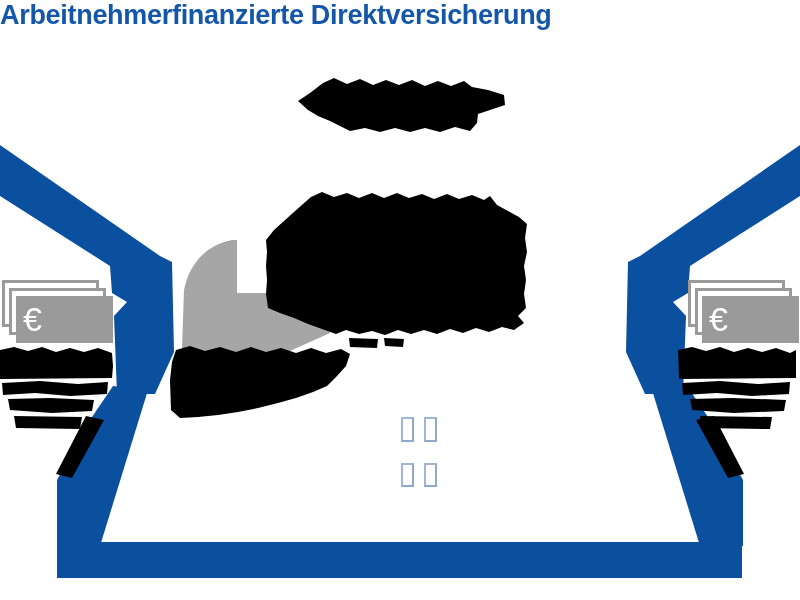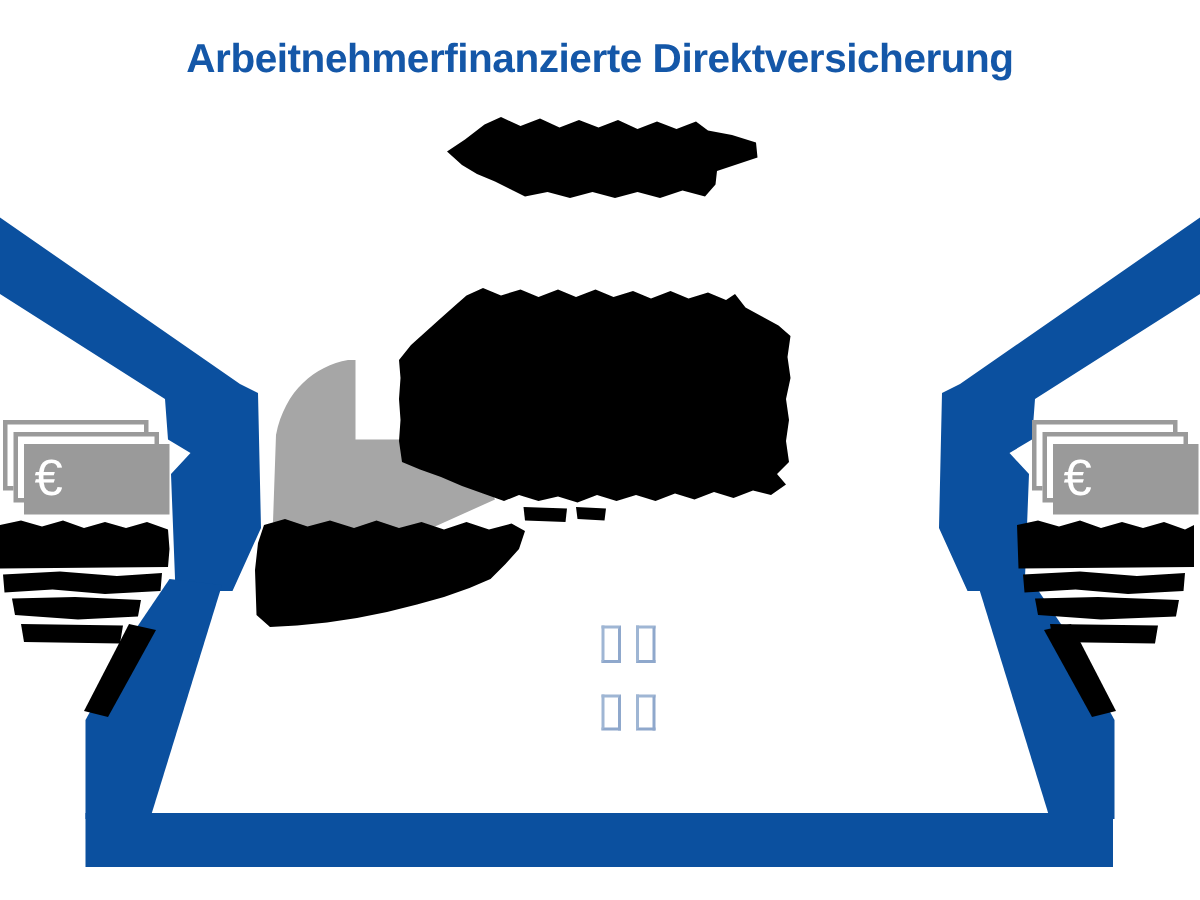--- a/index.html
+++ b/index.html
@@ -1,21 +1,21 @@
 <!DOCTYPE html>
 <html style="--title-blue: #1457a8; --primary-blue: #0b509f; --note-gray: #9a9a9a; --arrow-gray: #a6a6a6; --blob-black: #000000; --rect-border: #9fb6d4;"><head>
 <meta charset="utf-8">
 <style>
   html,body{margin:0;padding:0;background:#ffffff;}
   .stage{
     position:relative;width:800px;height:600px;overflow:hidden;background:#ffffff;
     font-family:"Liberation Sans","DejaVu Sans",sans-serif;
   }
   .title{
-    position:absolute;left:0;top:24px;width:800px;text-align:center;
+    position:absolute;left:0;top:0;width:800px;text-align:left;
     font-size:27px;font-weight:bold;letter-spacing:-0.3px;
     color:var(--title-blue,#1457a8);white-space:nowrap;
   }
   .art{position:absolute;left:0;top:0;width:800px;height:600px;}
   .shape-blue{fill:var(--primary-blue,#0b509f);}
   .shape-gray{fill:var(--arrow-gray,#a6a6a6);}
   .blob{fill:var(--blob-black,#000000);}
   
   .money{position:absolute;width:116px;height:70px;}
   .money-left{left:0px;top:278px;}

